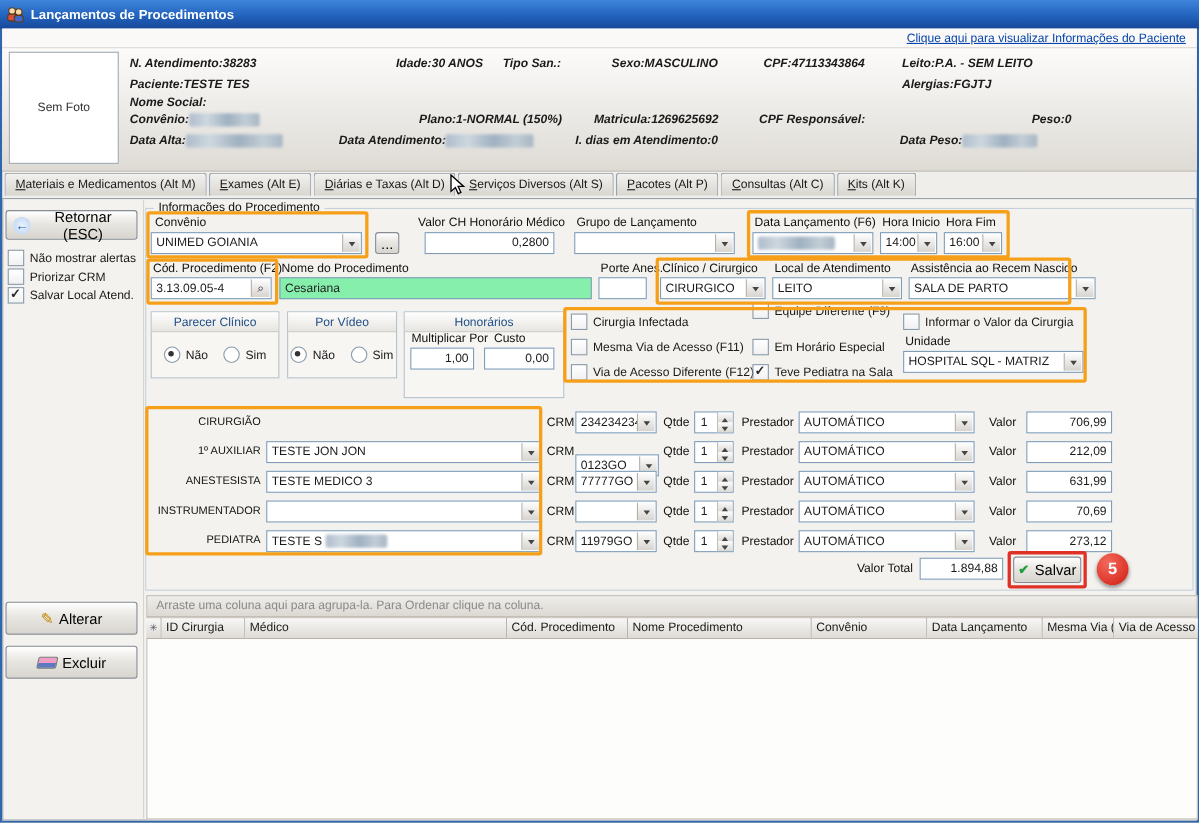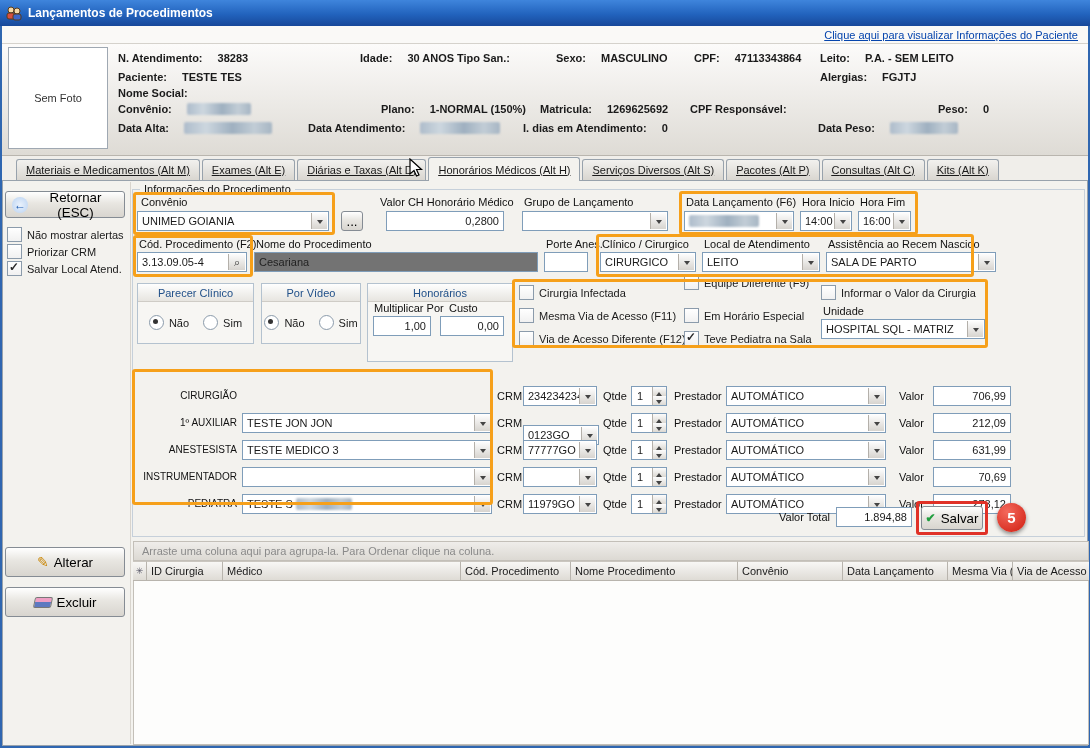--- a/index.html
+++ b/index.html
@@ -12,40 +12,40 @@
   .titlebar{left:0;top:0;width:1090px;height:26px;background:linear-gradient(180deg,#3f85dc 0%,#2263bd 55%,#17489a 100%);
     display:flex;align-items:center;gap:6px;padding:0 6px;color:#fff;font-weight:bold;font-size:12px;}
   .linkbar{left:2px;top:26px;width:1086px;height:18px;background:#faf9f7;border-bottom:1px solid #d5d2cc;
     display:flex;justify-content:flex-end;align-items:center;padding:0 10px;}
   .linkbar a{color:#0645ad;text-decoration:underline;font-size:11px;cursor:pointer;}
 
   
   .patpanel{left:2px;top:44px;width:1086px;height:112px;background:linear-gradient(#fcfbfa,#dedbd5);border-bottom:1px solid #b9b5ae;}
   .photo{left:8px;top:47px;width:100px;height:102px;background:#fff;border:1px solid #9fa8b2;
     display:flex;align-items:center;justify-content:center;color:#333;}
-  .pf{display:flex;gap:15px;white-space:nowrap;font-weight:bold;}
+  .pf{display:flex;gap:0;white-space:nowrap;font-weight:bold;font-style:italic;}
   .redact{display:inline-block;height:12px;background:linear-gradient(90deg,#aebccb,#cdd7df 25%,#9fb0c0 55%,#c2cdd6 80%,#a7b6c4);
     filter:blur(1.3px);border-radius:2px;vertical-align:middle;}
 
   
-  .tabbar{left:16px;top:157px;height:24px;display:flex;align-items:center;text-decoration:underline;}
+  .tabbar{left:4px;top:157px;height:24px;display:flex;align-items:flex-start;}
   .tab{box-sizing:border-box;height:21px;padding:0 9px;margin-right:2px;display:flex;align-items:center;
     background:linear-gradient(#f2f1ee,#d9d6d0);border:1px solid #98a2ac;border-bottom:none;border-radius:3px 3px 0 0;cursor:default;}
   .tab.active{height:24px;background:#f3f2ee;position:relative;z-index:3;}
   .tl{display:block;white-space:nowrap;}
   .tl::first-letter{text-decoration:underline;}
 
   .pagepanel{left:2px;top:180px;width:1086px;height:566px;background:#f3f2ee;border:1px solid #98a2ac;}
   .sidediv{left:130px;top:182px;width:1px;height:562px;background:#d8d4cd;}
 
   
   .lb{white-space:nowrap;color:#111;}
   .inp{height:20px;border:1px solid #7f9db9;background:#fff;display:flex;align-items:center;padding:0 4px;overflow:hidden;white-space:nowrap;}
   .num{justify-content:flex-end;}
-  .ro{background:#737373;color:#222;}
+  .ro{background:#86efac;color:#222;}
   .combo{height:20px;border:1px solid #7f9db9;background:#fff;display:flex;align-items:center;
     padding:0 17px 0 4px;overflow:hidden;white-space:nowrap;}
   .dd{position:absolute;right:1px;top:1px;bottom:1px;width:15px;background:linear-gradient(#fdfdfd,#d7d4cf);
     border-left:1px solid #b4b0aa;display:flex;align-items:center;justify-content:center;}
   .dd::after{content:"";border:3px solid transparent;border-top:4px solid #444;margin-top:4px;}
   .btn{border:1px solid #858c94;background:linear-gradient(#ffffff,#e8e6e1 45%,#d8d5cf);border-radius:3px;
     display:flex;align-items:center;justify-content:center;gap:5px;cursor:default;}
   .cbrow{display:flex;align-items:center;gap:5px;white-space:nowrap;}
   .cb{width:13px;height:13px;border:1px solid #8b9bab;background:linear-gradient(#fff,#f1f1f1);position:relative;flex:none;}
   .cb.checked::after{content:"✓";position:absolute;left:1px;top:-2px;font-size:12px;font-weight:bold;color:#2a2a2a;}
@@ -59,21 +59,21 @@
   .formcap{left:140px;top:183px;background:#f3f2ee;padding:0 4px;}
 
   
   .spin{width:36px;height:20px;border:1px solid #7f9db9;background:#fff;display:flex;}
   .sval{flex:1;display:flex;align-items:center;padding-left:5px;}
   .sbtns{width:13px;display:flex;flex-direction:column;border-left:1px solid #b4b0aa;}
   .sbtns i{flex:1;background:linear-gradient(#fcfcfc,#dcd9d3);position:relative;}
   .sbtns i.up::after{content:"";position:absolute;left:3px;top:2px;border:3px solid transparent;border-bottom:4px solid #444;}
   .sbtns i.dn::after{content:"";position:absolute;left:3px;top:4px;border:3px solid transparent;border-top:4px solid #444;}
 
-  .drow{left:137px;width:880px;height:20px;margin-top:12px;}
+  .drow{left:137px;width:880px;height:20px;}
   .drow .lb{line-height:20px;position:absolute;}
   .role{left:0;width:100px;text-align:right;font-size:10px;}
 
   
   .hint{left:133px;top:541px;width:956px;height:20px;background:linear-gradient(#efedea,#dcd9d3);
     border:1px solid #c3bfb8;color:#8a8a8a;display:flex;align-items:center;padding:0 8px;}
   .ghead{left:133px;top:561px;width:956px;height:20px;display:flex;}
   .gh{height:20px;background:linear-gradient(#f8f7f5,#dedbd5);border-right:1px solid #b8b4ad;border-top:1px solid #cac6bf;
     border-bottom:1px solid #b8b4ad;display:flex;align-items:center;padding:0 4px;white-space:nowrap;overflow:hidden;box-sizing:border-box;}
   .gbodyarea{left:133px;top:581px;width:956px;height:164px;background:#fdfdfc;border:1px solid #c3bfb8;border-top:none;}
@@ -195,23 +195,20 @@
   <div class="a tabbar">
     <div class="tab">
         <span class="tl">Materiais e Medicamentos (Alt M)</span>
       </div>
     <div class="tab">
         <span class="tl">Exames (Alt E)</span>
       </div>
     <div class="tab">
         <span class="tl">Diárias e Taxas (Alt D)</span>
       </div>
-    <div class="tab active">
-        <span class="tl">Honorários Médicos (Alt H)</span>
-      </div>
     <div class="tab">
         <span class="tl">Serviços Diversos (Alt S)</span>
       </div>
     <div class="tab">
         <span class="tl">Pacotes (Alt P)</span>
       </div>
     <div class="tab">
         <span class="tl">Consultas (Alt C)</span>
       </div>
     <div class="tab">

